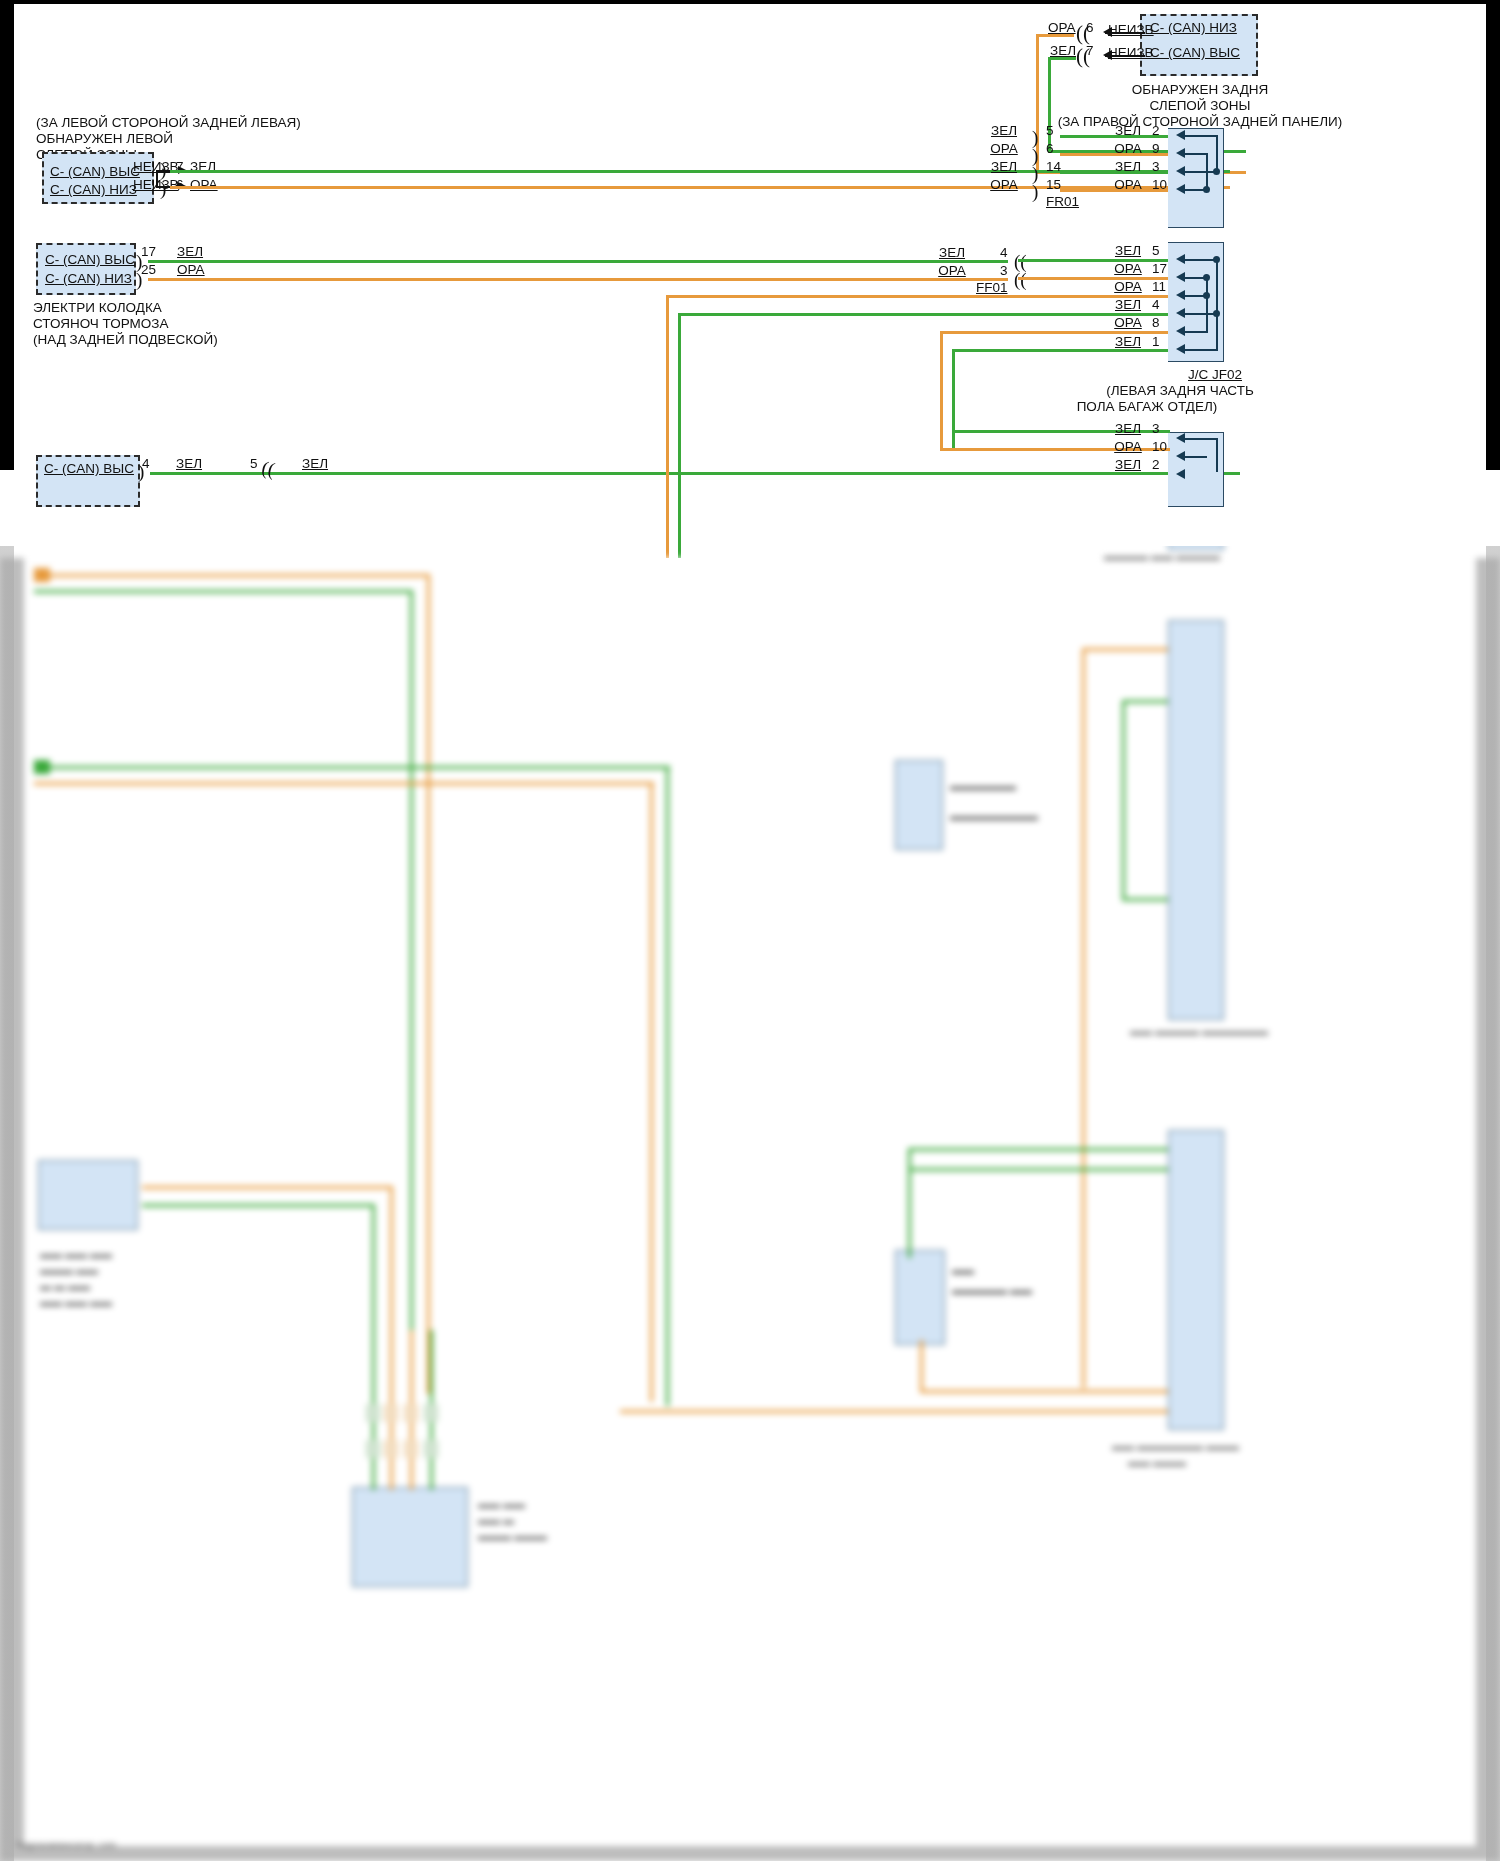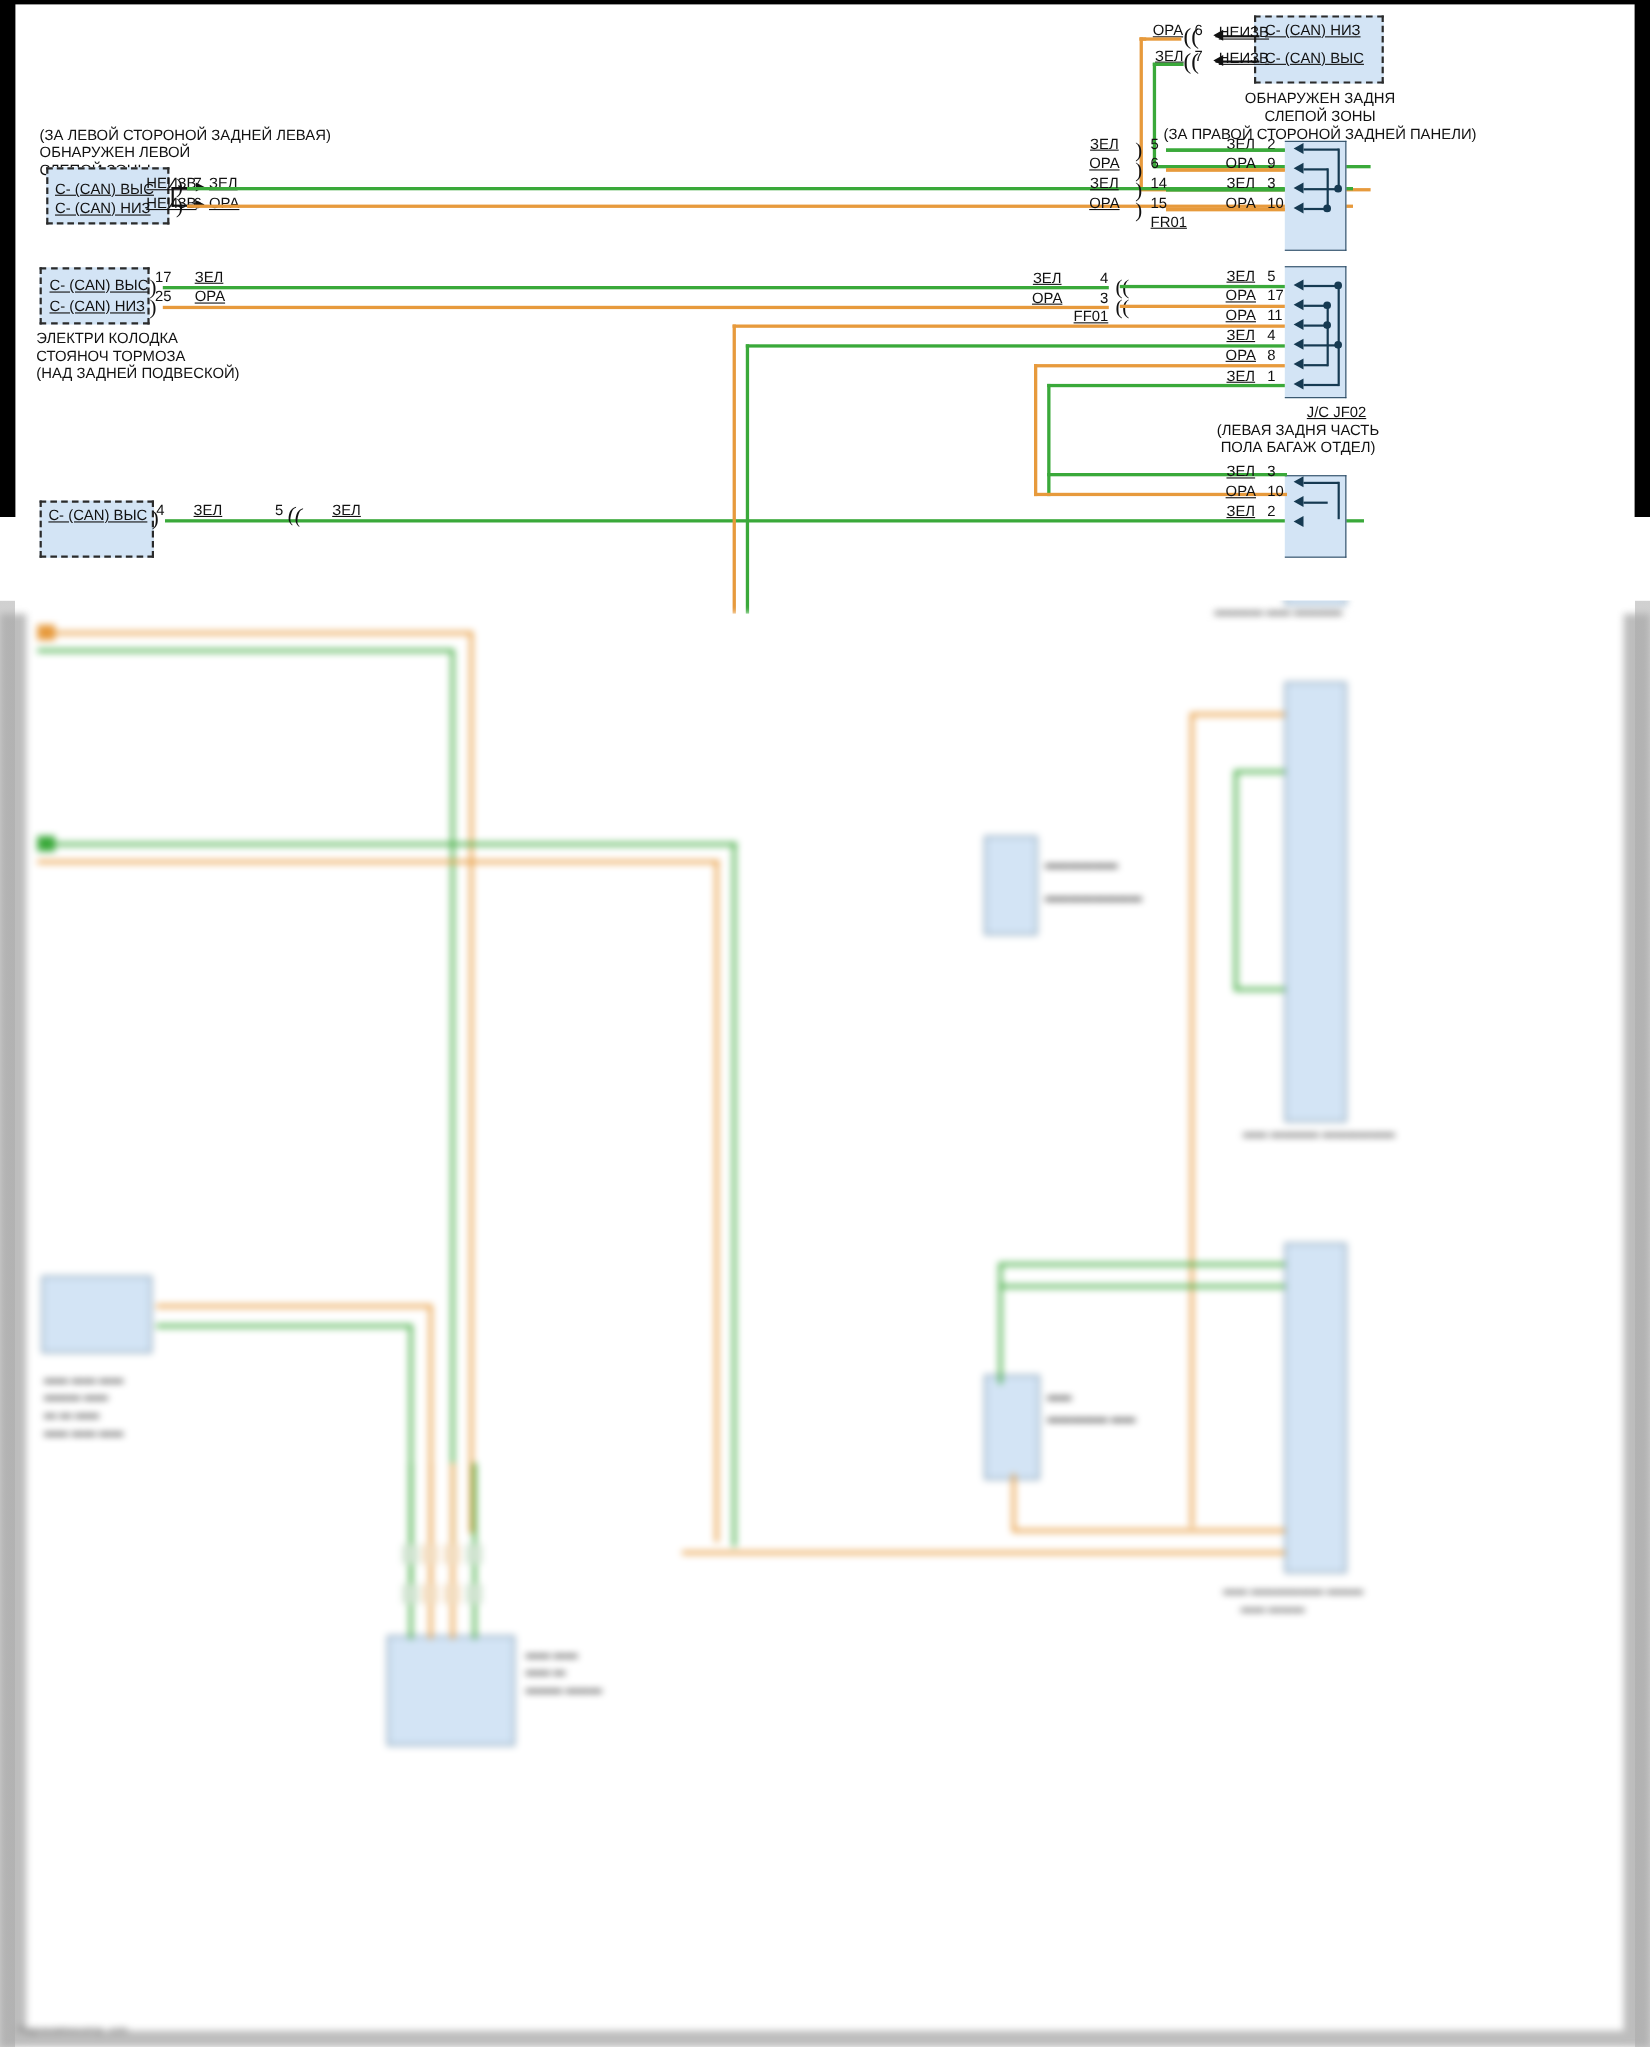--- a/index.html
+++ b/index.html
@@ -263,21 +263,21 @@
 
     <div class="w wo v" style="left:666px;top:295px;height:263px;"></div>
     <div class="w wg v" style="left:678px;top:313px;height:245px;"></div>
     <div class="w wo v" style="left:940px;top:331px;height:120px;"></div>
     <div class="w wg v" style="left:952px;top:349px;height:102px;"></div>
     <div class="w wo h" style="left:940px;top:448px;width:230px;"></div>
     <div class="w wg h" style="left:952px;top:430px;width:218px;"></div>
 
     <div class="lbl" style="left:1188px;top:367px;">J/C JF02</div>
     <div class="cap ctr" style="left:1180px;top:383px;">(ЛЕВАЯ ЗАДНЯ ЧАСТЬ</div>
-    <div class="cap ctr" style="left:1180px;top:399px;">ПОЛА БАГАЖ ОТДЕЛ)</div>
+    <div class="cap ctr" style="left:1147px;top:399px;">ПОЛА БАГАЖ ОТДЕЛ)</div>
 
     <div class="lbl c" style="left:1128px;top:421px;">ЗЕЛ</div>
     <div class="lbl c" style="left:1128px;top:439px;">ОРА</div>
     <div class="lbl c" style="left:1128px;top:457px;">ЗЕЛ</div>
     <div class="num" style="left:1152px;top:421px;">3</div>
     <div class="num" style="left:1152px;top:439px;">10</div>
     <div class="num" style="left:1152px;top:457px;">2</div>
 
     <div class="arrowL" style="left:1176px;top:433px;"></div>
     <div class="arrowL" style="left:1176px;top:451px;"></div>

